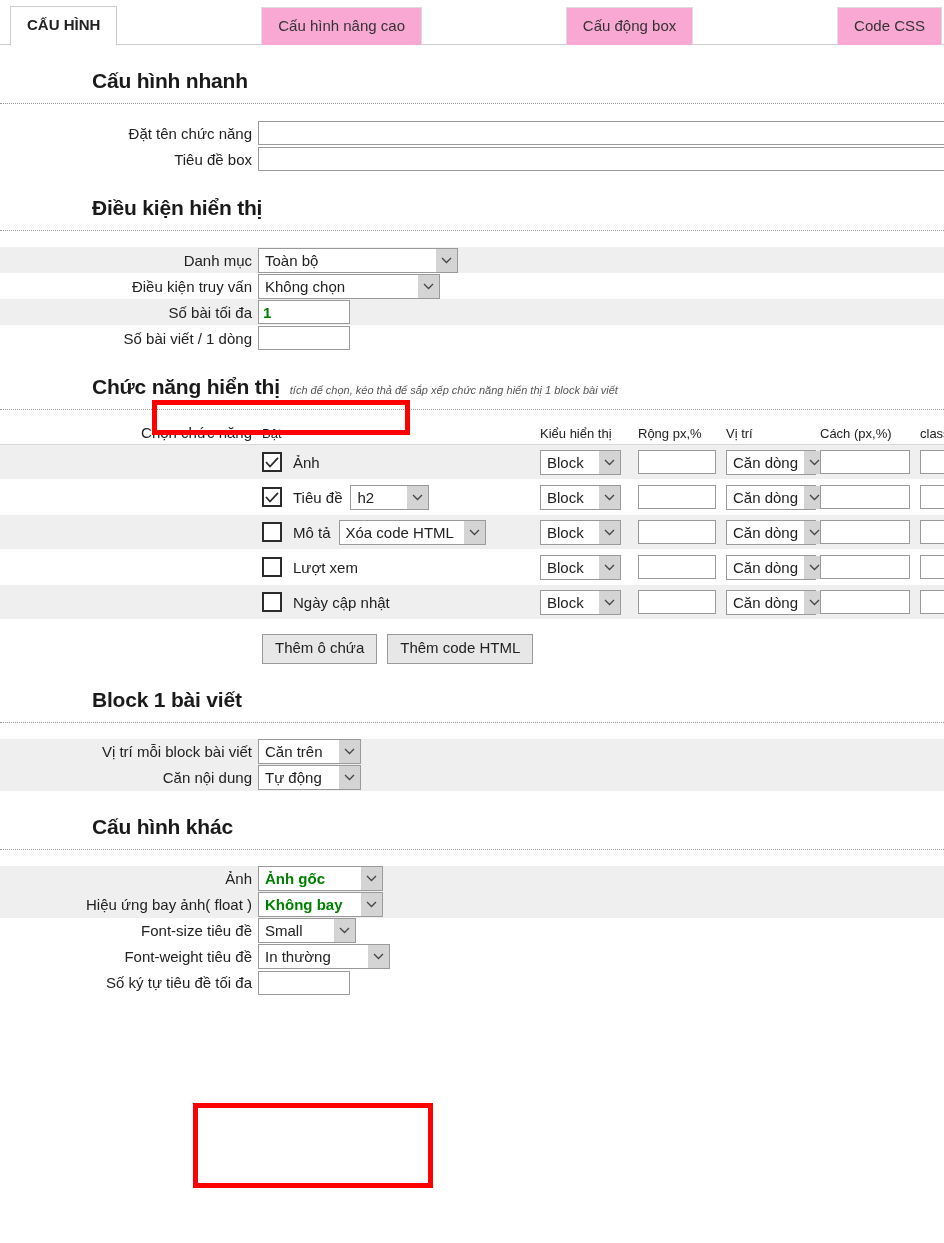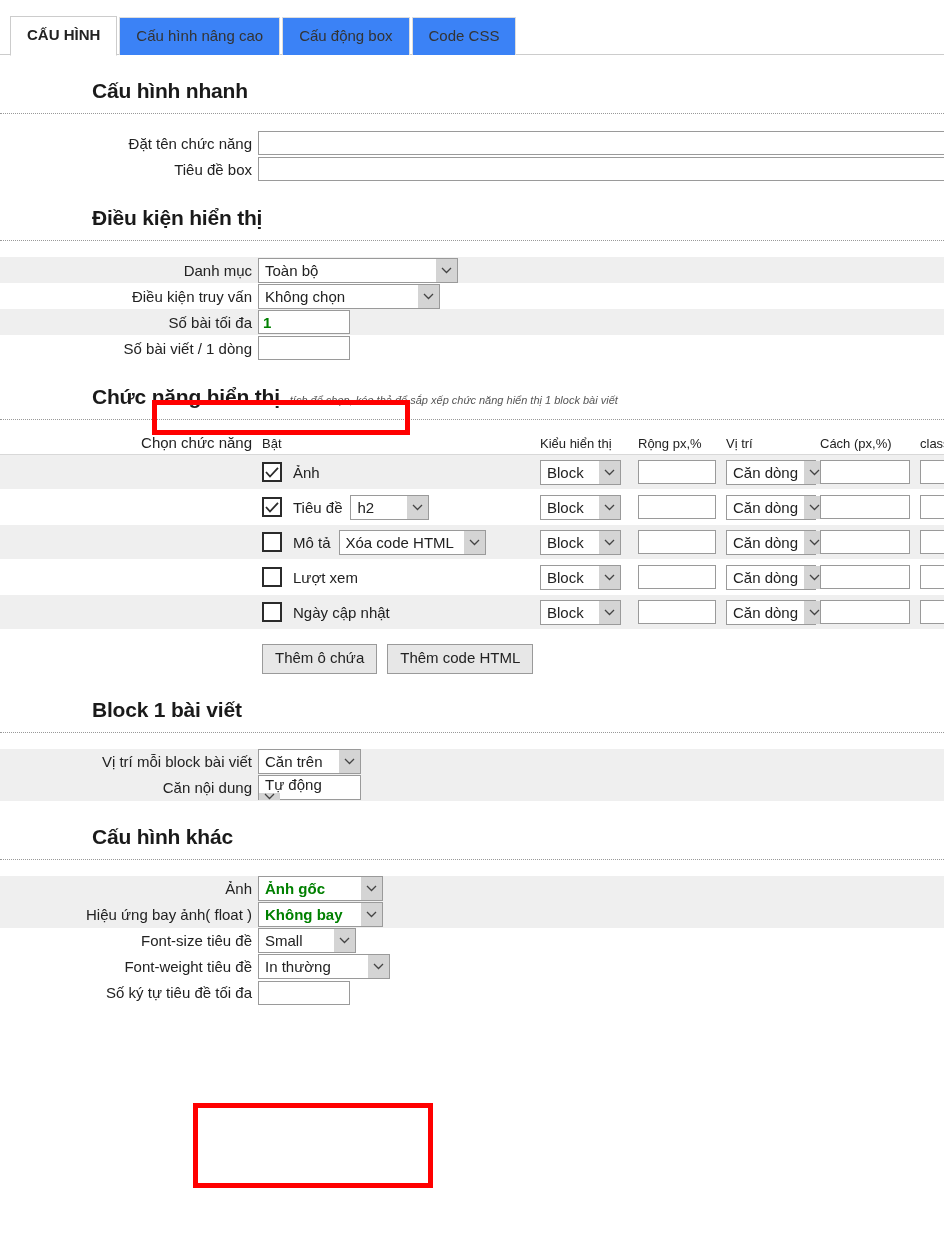--- a/index.html
+++ b/index.html
@@ -13,40 +13,41 @@
     overflow: hidden;
     font-family: "Liberation Sans", sans-serif;
     font-size: 15px;
     color: #222222;
     position: relative;
   }
 
   
   .tabbar {
     position: relative;
-    height: 55px;
+    height: 45px;
     padding-left: 10px;
     padding-top: 13px;
     box-sizing: border-box;
     display: flex;
     align-items: flex-end;
+    justify-content: space-between;
   }
   .tabbar-underline {
     position: absolute;
     left: 0;
     right: 0;
     bottom: 0;
     height: 1px;
     background: #cccccc;
   }
   .tab {
     position: relative;
     z-index: 2;
     padding: 9px 16px 10px 16px;
-    background: #3b82f6;
+    background: #f9a8d4;
     border: 1px solid #dddddd;
     border-bottom: none;
     margin-right: 2px;
     font-size: 15px;
     color: #333333;
     line-height: 1.2;
     white-space: nowrap;
     cursor: pointer;
   }
   .tab.active {
@@ -152,21 +153,21 @@
     display: flex;
     align-items: center;
     justify-content: center;
   }
   .sel .sel-arrow svg { display: block; }
   .sel.green .sel-text { color: #008000; font-weight: bold; }
 
   .sel.w-catalog { width: 200px; }
   .sel.w-query   { width: 182px; gap: 24px; }
   .sel.w-pos     { width: 103px; }
-  .sel.w-align   { width: 103px; flex-direction: column; }
+  .sel.w-align   { width: 103px; }
   .sel.w-img     { width: 125px; }
   .sel.w-float   { width: 125px; }
   .sel.w-fsize   { width: 98px; }
   .sel.w-fweight { width: 132px; }
 
   
   .fn-table-wrap { margin-top: 14px; }
   .fn-header {
     display: flex;
     align-items: flex-end;

